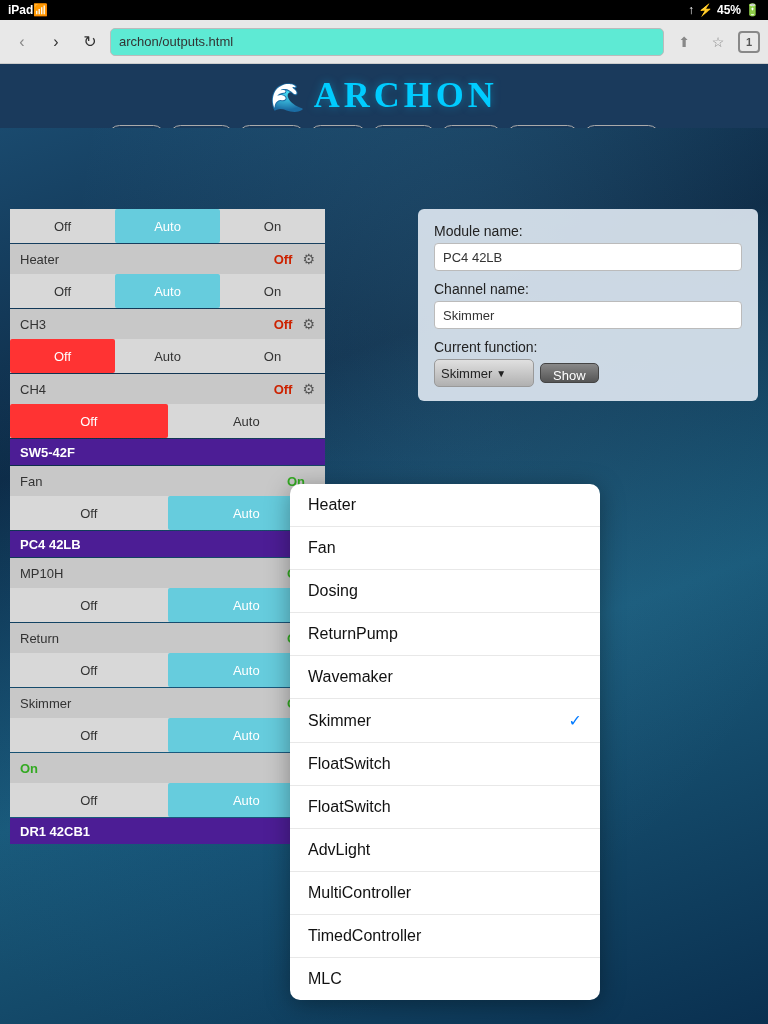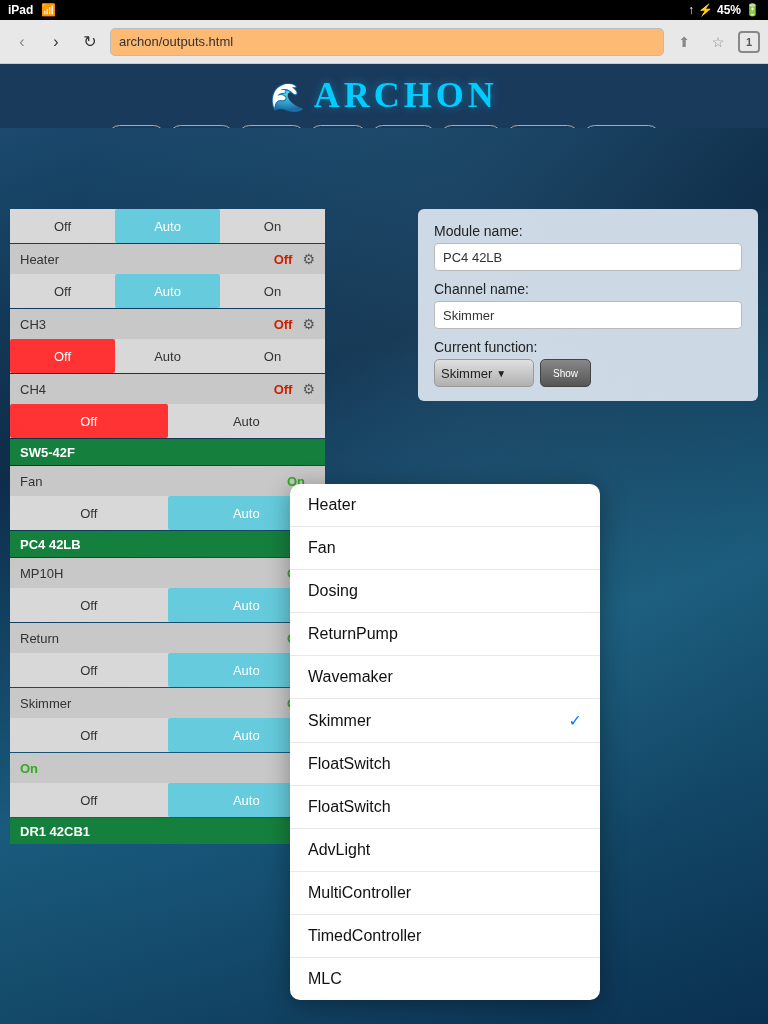--- a/index.html
+++ b/index.html
@@ -20,21 +20,21 @@
       display: flex;
       align-items: center;
       justify-content: space-between;
       padding: 0 8px;
       color: #fff;
       font-size: 12px;
       font-weight: 600;
       position: relative;
       z-index: 100;
     }
-    .status-bar-left { display: flex; align-items: center; gap: 8px; }
+    .status-bar-left { display: flex; align-items: center; gap: 0; }
     .status-bar-center { position: absolute; left: 50%; transform: translateX(-50%); margin-top: 34px; }
     .status-bar-right { display: flex; align-items: center; gap: 4px; }
 
     
     .browser-bar {
       width: 768px;
       height: 44px;
       background: #e8e8e8;
       border-bottom: 1px solid #ccc;
       display: flex;
@@ -47,21 +47,21 @@
     .browser-nav-btn {
       width: 28px; height: 28px;
       border: none; background: none;
       font-size: 16px; color: #888;
       cursor: pointer; display: flex; align-items: center; justify-content: center;
     }
     .browser-nav-btn.active { color: #333; }
     .browser-address-bar {
       flex: 1;
       height: 28px;
-      background: #fdba74;
+      background: #5eead4;
       border: 1px solid #bbb;
       border-radius: 5px;
       padding: 0 8px;
       font-size: 13px;
       color: #333;
       display: flex; align-items: center;
     }
     .browser-action-btn {
       width: 28px; height: 28px;
       border: none; background: none;
@@ -207,21 +207,21 @@
       font-weight: 600;
       margin-right: 10px;
     }
     .label-status.green { color: #33aa22; }
     .gear-icon {
       font-size: 14px;
       color: #555;
       cursor: pointer;
     }
     .section-header {
-      background: #15803d;
+      background: #4c1d95;
       color: #fff;
       font-size: 13px;
       font-weight: 600;
       padding: 4px 10px;
       height: 26px;
       display: flex; align-items: center;
       margin-bottom: 1px;
     }
 
     
@@ -269,24 +269,24 @@
       color: #222;
       cursor: pointer;
       min-width: 100px;
     }
     .fn-chevron { font-size: 10px; margin-left: 4px; }
     .show-btn {
       background: linear-gradient(to bottom, #888, #555);
       border: 1px solid #444;
       border-radius: 5px;
       color: #fff;
-      font-size: 10px;
+      font-size: 13px;
       padding: 4px 12px;
       cursor: pointer;
-      height: 28px;
+      height: 20px;
     }
 
     
     .dropdown-overlay {
       position: absolute;
       top: 420px;
       left: 290px;
       width: 310px;
       background: #fff;
       border-radius: 10px;

